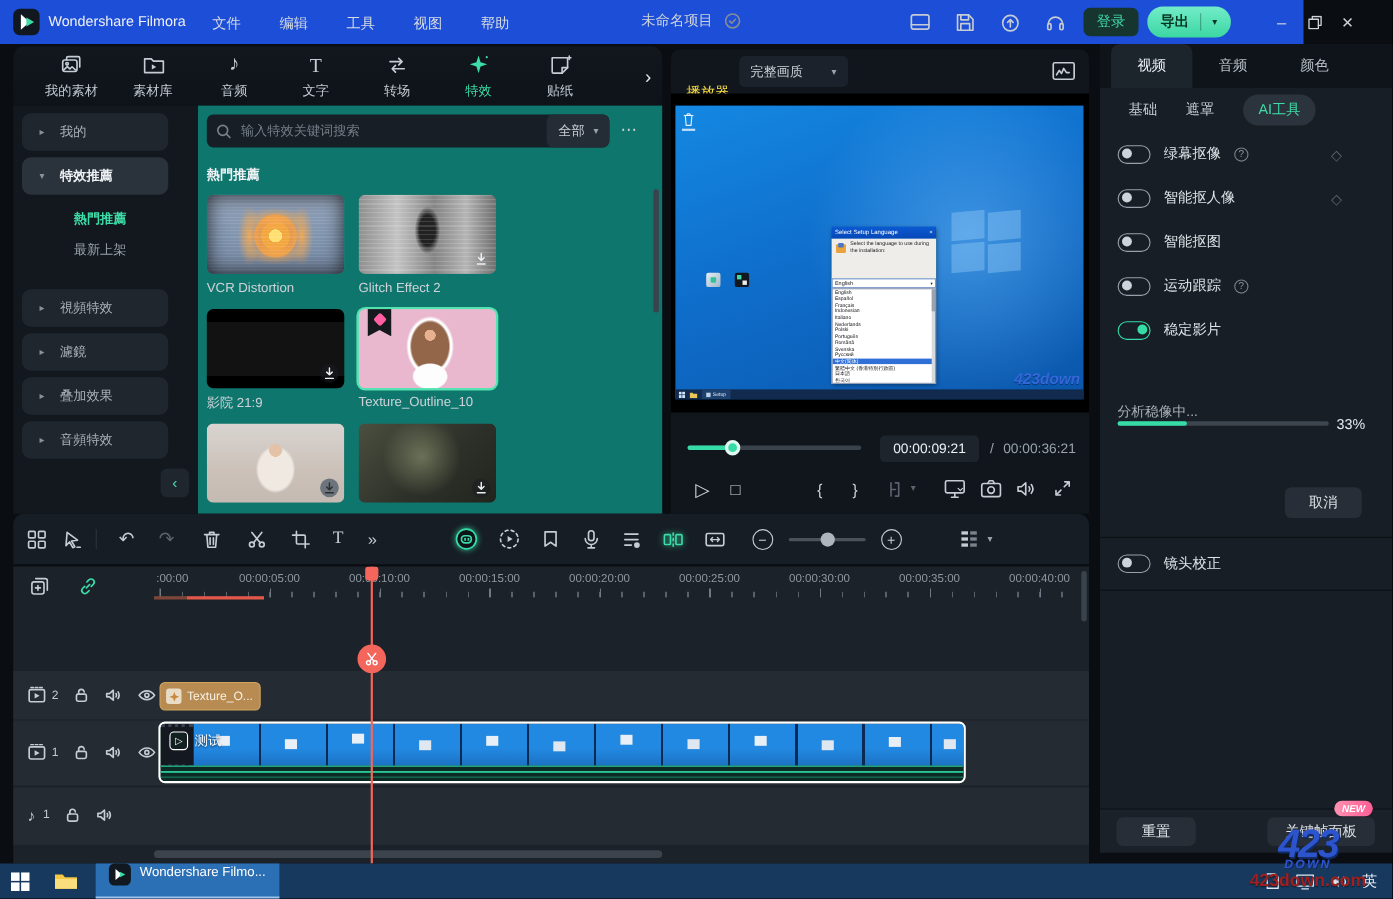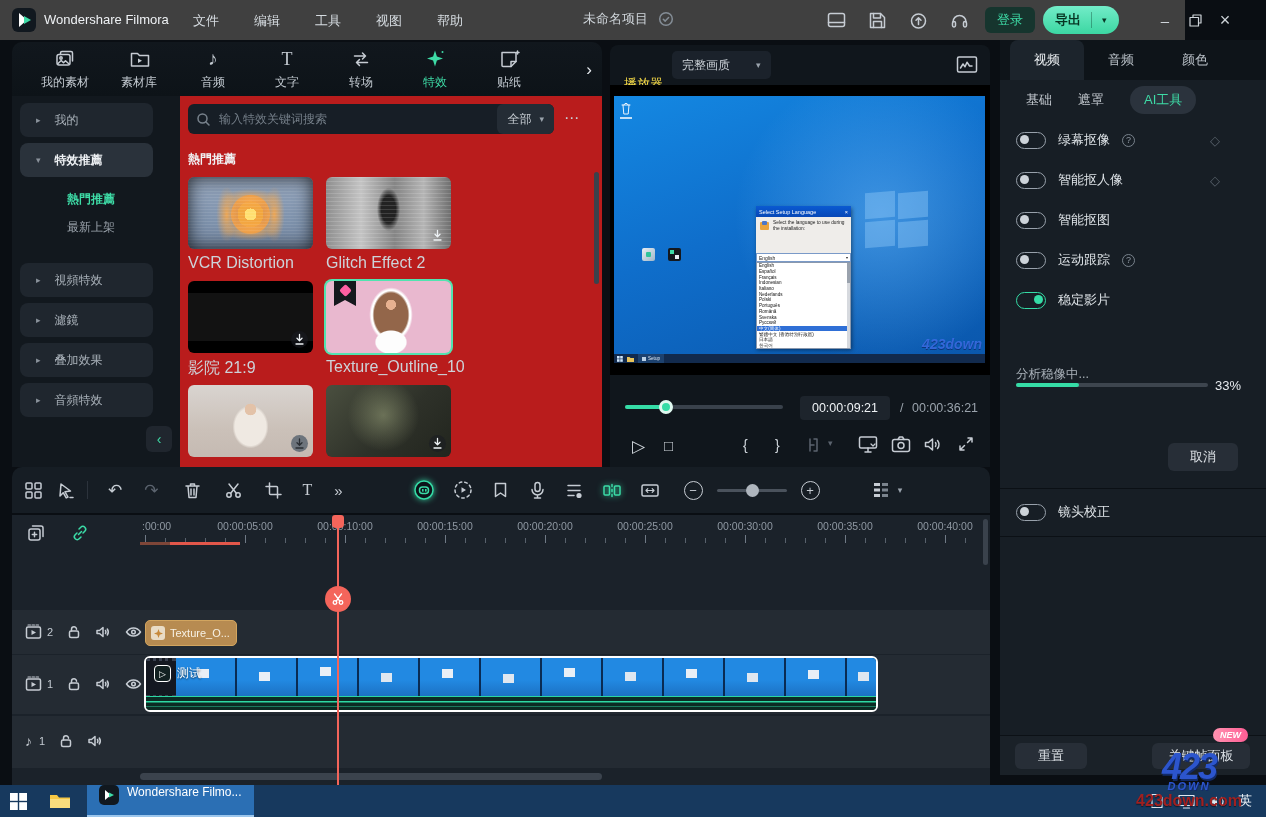--- a/index.html
+++ b/index.html
@@ -7,42 +7,42 @@
 .app{position:relative;width:1266px;height:817px;background:#0a0e13;overflow:hidden;
   font-family:"Liberation Sans","DejaVu Sans",sans-serif;color:#d3d9de;font-size:12px}
 .r{position:absolute}
 .f{display:flex;align-items:center}
 svg{display:block}
 .s{stroke:#c6ccd3;fill:none;stroke-width:1.5;stroke-linecap:round;stroke-linejoin:round}
 .st{stroke:#3bdca7;fill:none;stroke-width:1.5;stroke-linecap:round;stroke-linejoin:round}
 .sd{stroke:#5b636e;fill:none;stroke-width:1.5;stroke-linecap:round;stroke-linejoin:round}
 .fg{fill:#c6ccd3}
 
-.titlebar{left:0;top:0;width:1185px;height:40px;background:#404040}
+.titlebar{left:0;top:0;width:1185px;height:40px;background:#1d4ed8}
 .menuitem{color:#d6dce1;font-size:13px;cursor:default}
 .login-btn{background:#16352e;color:#3edca7;border-radius:6px;height:26px;padding:0 12px;font-size:13px}
 .export-btn{background:linear-gradient(180deg,#72ecc8,#3cd7a2);color:#073523;border-radius:15px;height:28px;font-weight:bold;font-size:13px}
 .winbtn{width:30px;height:30px;display:flex;align-items:center;justify-content:center;color:#cfd5da;font-size:15px}
 
 .mtabs{left:12px;top:42px;width:590px;height:54px;background:linear-gradient(180deg,#11171d,#0d1318);border-radius:10px 10px 0 0}
 .mtab{display:flex;flex-direction:column;align-items:center;gap:4px;width:62px;color:#c3cad1;font-size:12px}
 .mtab.active{color:#3edca7}
 
 .sidebar{left:12px;top:96px;width:168px;height:371px;background:#12181e;overflow:hidden}
 .pill{left:8px;width:133px;height:34px;background:#1f262e;border-radius:8px;display:flex;align-items:center;padding-left:16px;gap:14px;color:#aab2ba}
 .pill.active{background:#2a323b;color:#eef1f4;font-weight:bold}
 .arrow{color:#8a929b;font-size:9px}
 
-.effects{left:180px;top:96px;width:422px;height:371px;background:#b91c1c;overflow:hidden}
+.effects{left:180px;top:96px;width:422px;height:371px;background:#0f766e;overflow:hidden}
 .searchbar{left:8px;top:8px;width:366px;height:30px;background:#171e26;border-radius:6px;display:flex;align-items:center;padding:0 8px;gap:8px}
 .searchbar input{flex:1;background:transparent;border:none;outline:none;color:#cfd5da;font-size:12px;font-family:inherit}
 .searchbar input::placeholder{color:#747e88}
 .allchip{height:30px;background:#242c35;border-radius:6px;display:flex;align-items:center;gap:8px;padding:0 10px;color:#c9cfd5;margin-right:-8px}
 .thumb{position:absolute;width:125px;height:72px;border-radius:6px;overflow:hidden}
-.thumb-label{position:absolute;width:130px;color:#cdd3d9;font-size:16px}
+.thumb-label{position:absolute;width:130px;color:#cdd3d9;font-size:12px}
 .dl{position:absolute;right:5px;bottom:5px;width:17px;height:17px;border-radius:50%;background:rgba(25,28,34,.55);display:flex;align-items:center;justify-content:center}
 .t-vcr{background:
  radial-gradient(ellipse 42px 15px at 50% 31%,rgba(247,167,74,.9),transparent 70%),
  radial-gradient(ellipse 42px 15px at 50% 74%,rgba(247,167,74,.9),transparent 70%),
  radial-gradient(ellipse 15px 40px at 31% 52%,rgba(247,167,74,.9),transparent 70%),
  radial-gradient(ellipse 15px 40px at 69% 52%,rgba(247,167,74,.9),transparent 70%),
  radial-gradient(circle at 50% 52%,#ffdf70 0 6px,#f2a63e 6px 13px,rgba(233,152,70,.95) 13px 19px,transparent 20px),
  linear-gradient(180deg,#93a3ba,#7e92ac 60%,#70829c)}
 .t-vcr::after{content:"";position:absolute;inset:0;background:repeating-linear-gradient(0deg,rgba(255,255,255,.09) 0 1px,transparent 1px 3px);box-shadow:inset 0 0 18px rgba(0,0,0,.8)}
 .t-glitch{background:

